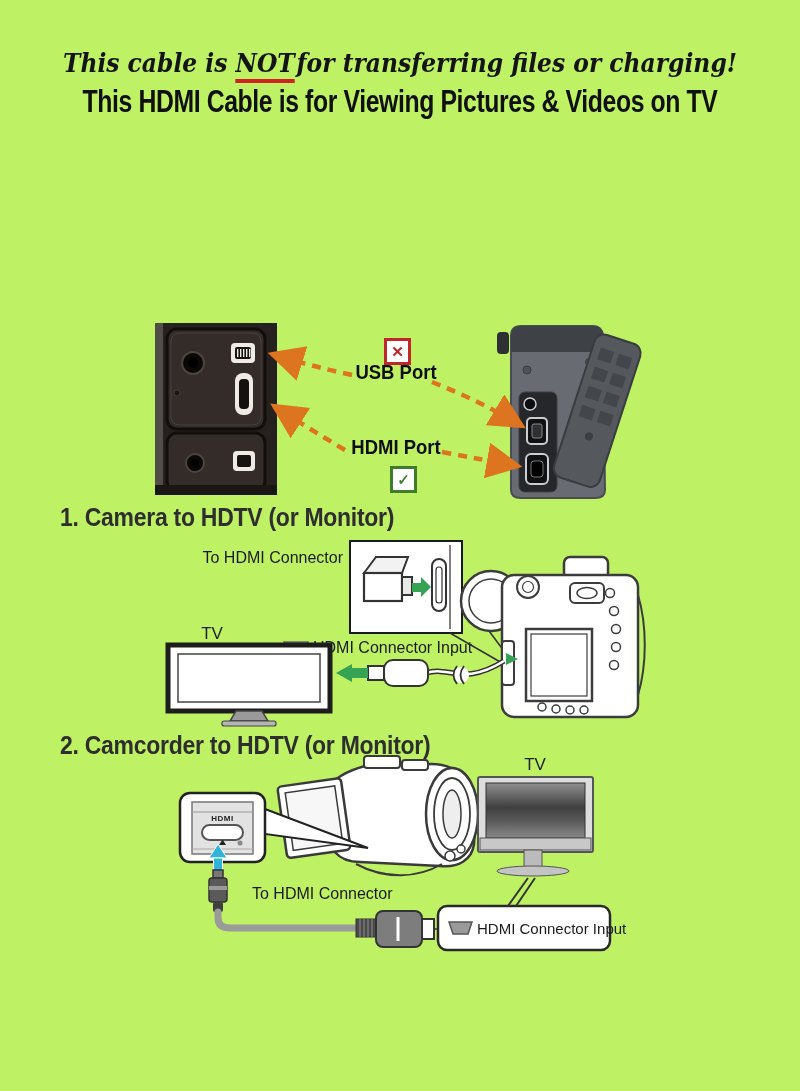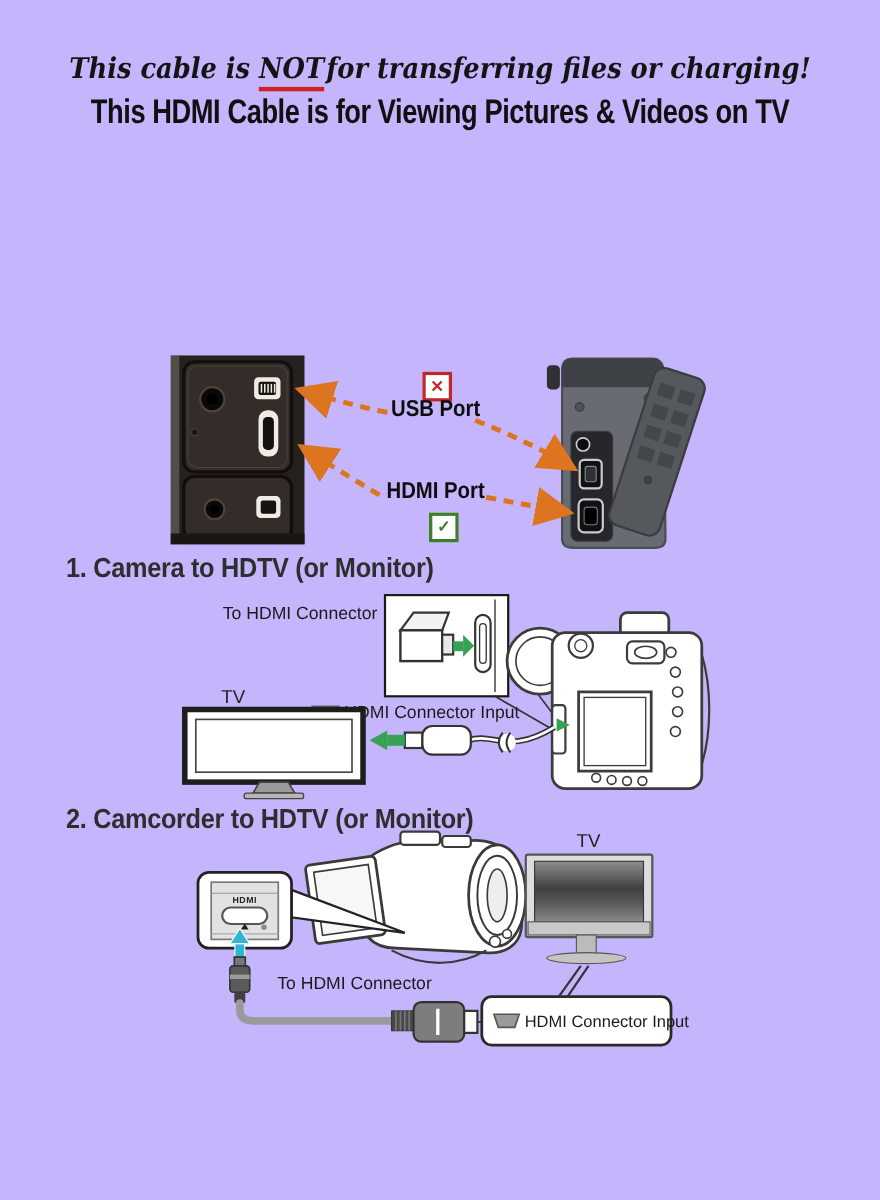--- a/index.html
+++ b/index.html
@@ -1,16 +1,16 @@
 <!DOCTYPE html>
 <html><head>
 <meta charset="utf-8">
 <style>
   html,body{margin:0;padding:0;background:#fff;}
-  .page{position:relative;width:800px;height:1091px;background:#c4b5fd;overflow:hidden;
+  .page{position:relative;width:800px;height:1091px;background:#bef264;overflow:hidden;
         font-family:"Liberation Sans",sans-serif;color:#111;}
   .abs{position:absolute;}
   
   .warning{top:48px;left:0;width:800px;text-align:center;
            font-family:"DejaVu Serif",serif;font-style:italic;font-weight:bold;
            font-size:26px;color:#141414;transform:scaleX(.9);transform-origin:center;white-space:nowrap;}
   .warning .not{border-bottom:4px solid #cf2222;padding-bottom:1px;margin-right:2px;}
   .main-title{top:84px;left:0;width:800px;text-align:center;font-weight:bold;font-size:31px;
               color:#101010;letter-spacing:-.5px;transform:scaleX(.8);transform-origin:center;white-space:nowrap;}
   

